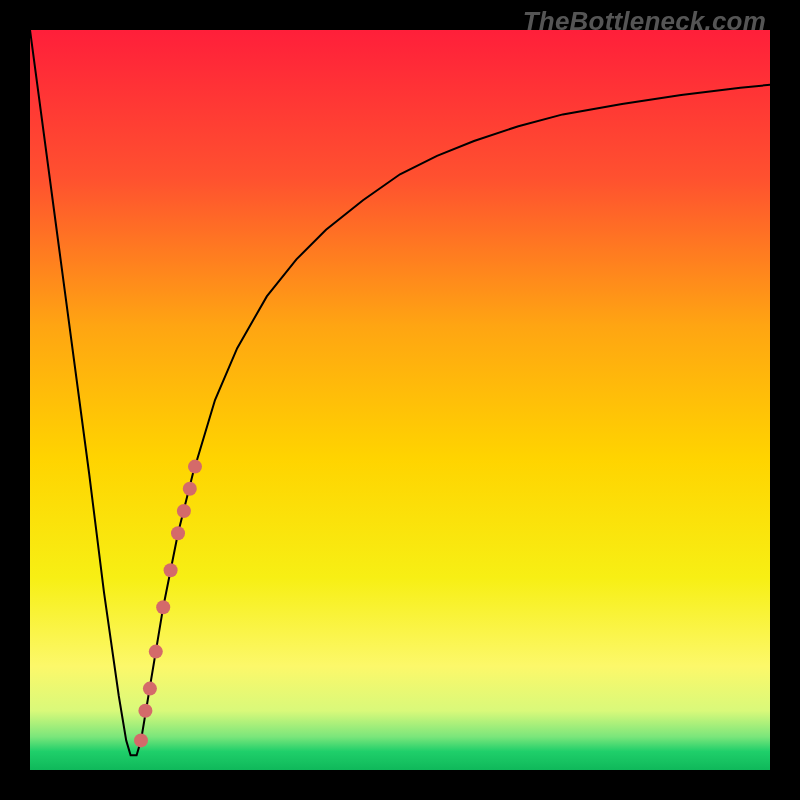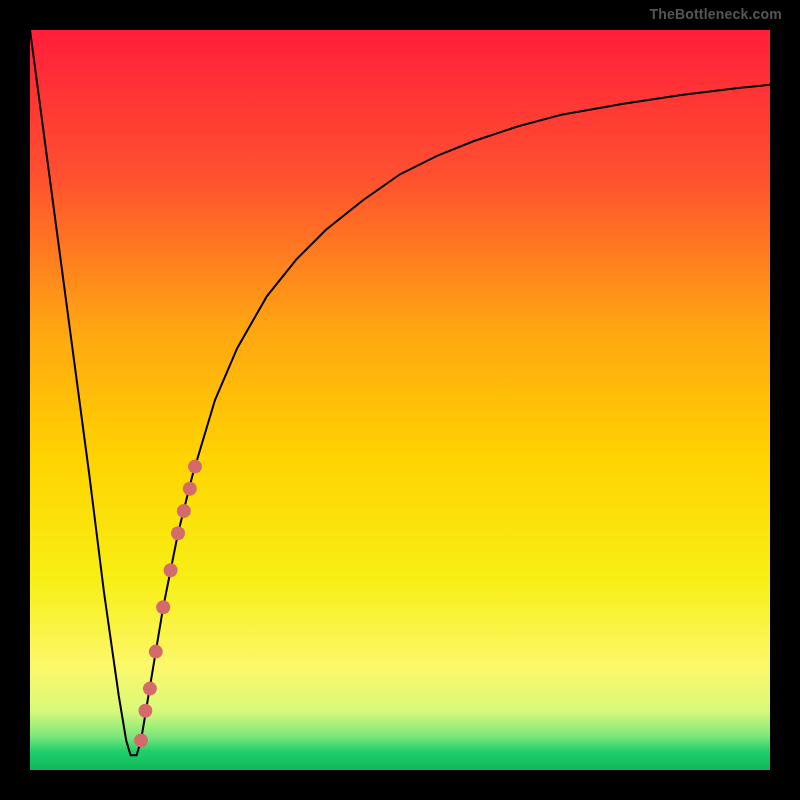--- a/index.html
+++ b/index.html
@@ -31,26 +31,27 @@
   }
   .curve-svg {
     position: absolute;
     inset: 0;
     width: 100%;
     height: 100%;
   }
   .watermark {
     position: absolute;
     top: 6px;
-    right: 18px;
+    right: 34px;
     color: #555;
-    font-size: 14px;
+    font-size: 26px;
     font-weight: 600;
     letter-spacing: 0.2px;
     user-select: none;
+    font-style: italic;
   }
 </style>
 </head>
 <body>
 
 <div class="frame">
 
   <div class="plot-area">
     <svg class="gradient-bg" viewBox="0 0 740 740" preserveAspectRatio="none">
       <defs>

